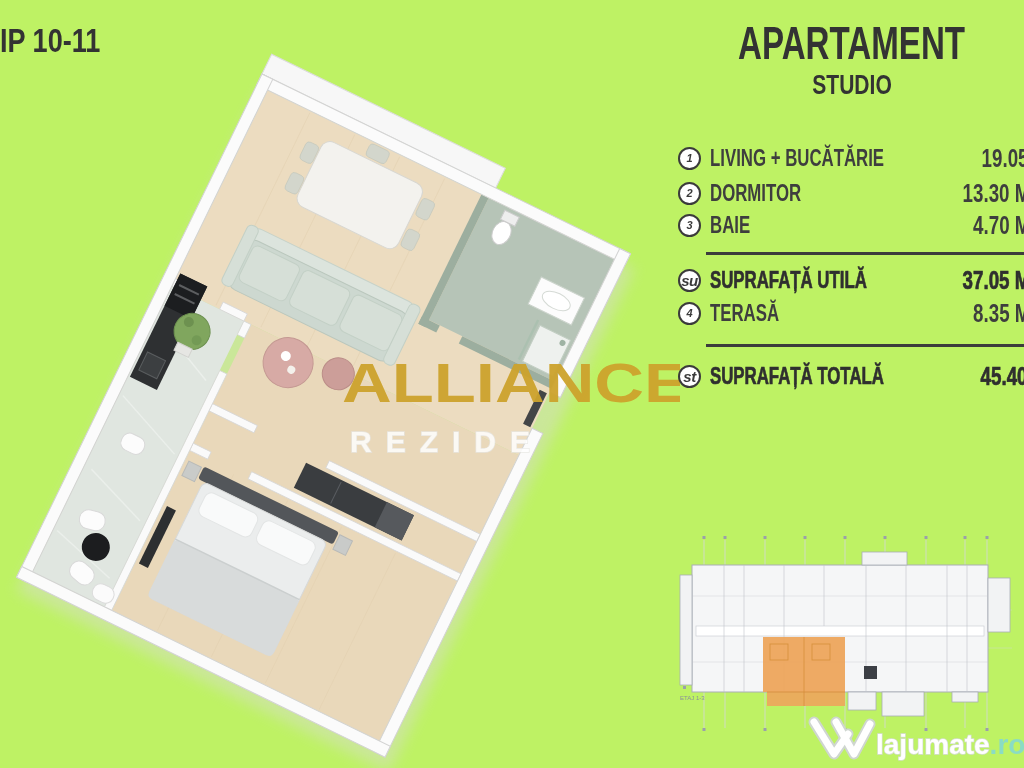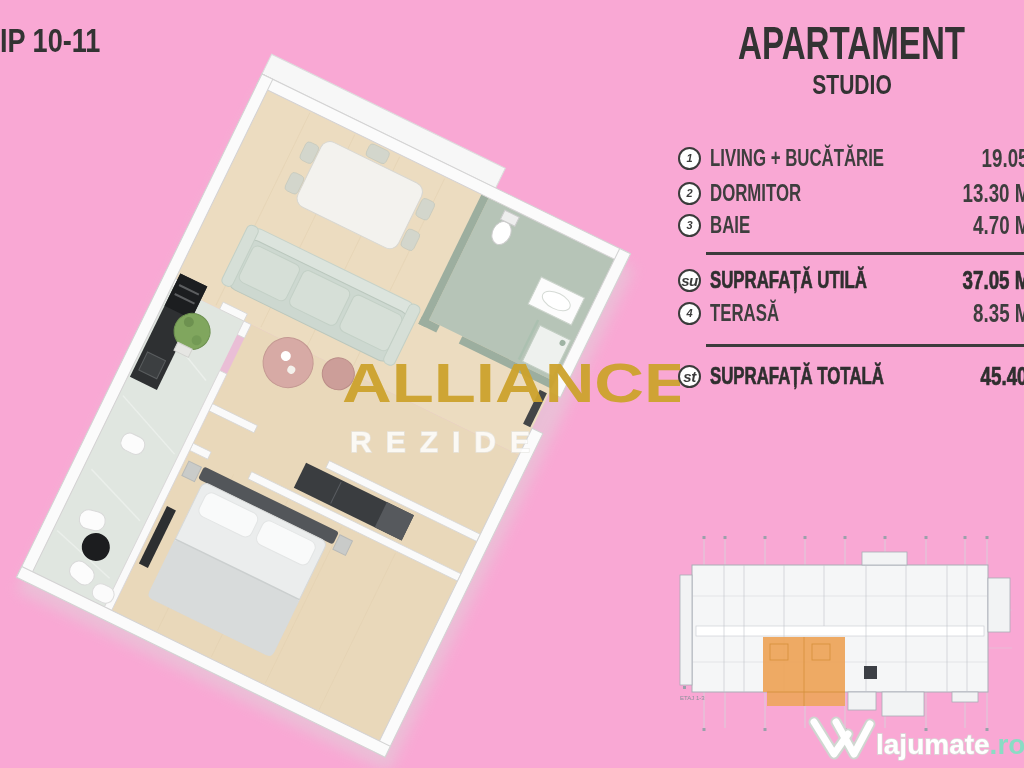--- a/index.html
+++ b/index.html
@@ -1,16 +1,16 @@
 <!DOCTYPE html>
 <html style="--ink: #3a3a3a; --accent-orange: #eda55c; --accent-orange-line: #d58f3b; --watermark-gold: #cda32d; --logo-teal: #8adcc4;"><head>
 <meta charset="utf-8">
 <style>
   html,body{margin:0;padding:0;background:#ffffff;}
-  #stage{position:relative;width:1024px;height:768px;overflow:hidden;background:#f9a8d4;
+  #stage{position:relative;width:1024px;height:768px;overflow:hidden;background:#bef264;
          font-family:"Liberation Sans", sans-serif;color:var(--ink,#3a3a3a);}
 
   
   .type-label{position:absolute;left:0px;top:22px;font-size:33px;font-weight:700;
               letter-spacing:0px;transform:scaleX(.82);transform-origin:left center;color:#333;}
 
   
   .panel-title{position:absolute;left:672px;top:20px;width:360px;text-align:center;line-height:1;}
   .panel-title .t1{display:inline-block;font-size:46px;font-weight:700;transform:scaleX(.72);color:#333;}
   .panel-title .t2{display:block;margin-top:6px;}

